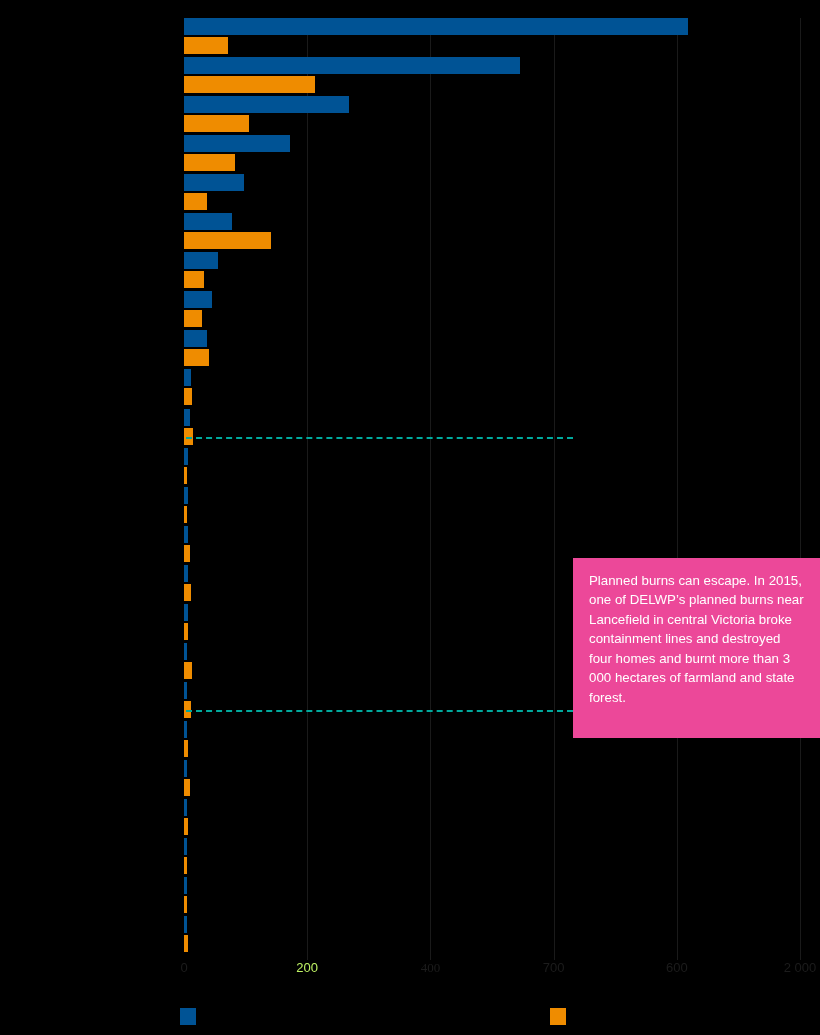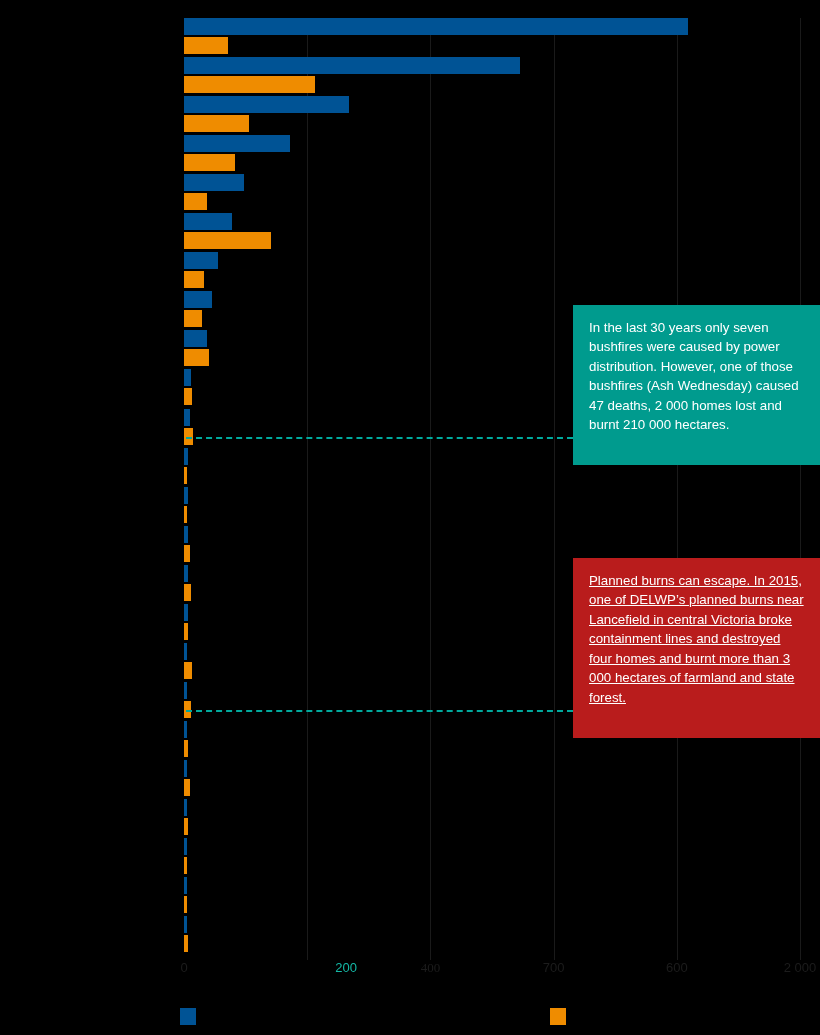--- a/index.html
+++ b/index.html
@@ -135,35 +135,34 @@
         <div class="bar orange" style="width: 3.08px; background: rgb(239, 140, 0);"></div>
       </div>
       <div class="bargroup" style="top: 898.15px; height: 36px;">
         <div class="bar blue" style="width: 2.5px; background: rgb(0, 83, 149);"></div>
         <div class="bar orange" style="width: 3.696px; background: rgb(239, 140, 0);"></div>
       </div>
     </div>
 
   <div class="axis" id="x-axis">
       <div class="tick" style="left: 184px; color: rgb(28, 28, 28);">0</div>
-      <div class="tick" style="left: 307.2px; color: #14b8a6; margin-left: 39px;">200</div>
+      <div class="tick" style="left: 307.2px; color: #bef264;">200</div>
       <div class="tick" style="left: 430.4px; color: rgb(28, 28, 28); font-family: Liberation Serif, serif;">400</div>
       <div class="tick" style="left: 553.6px; color: rgb(28, 28, 28);">700</div>
       <div class="tick" style="left: 676.8px; color: rgb(28, 28, 28);">600</div>
       <div class="tick" style="left: 800px; color: rgb(28, 28, 28);">2 000</div>
     </div>
 
   <div class="legend" id="legend">
       <div class="legend-item" style="left: 180px;">
         <span class="swatch" style="background: rgb(0, 83, 149);"></span>
         <span class="legend-label"></span>
       </div>
       <div class="legend-item" style="left: 550px;">
         <span class="swatch" style="background: rgb(239, 140, 0);"></span>
         <span class="legend-label"></span>
       </div>
     </div>
 
 <div class="leader" style="left: 186px; width: 387px; top: 436.5px; border-top-color: rgb(0, 169, 157);"></div>
-    <div class="callout" style="left: 573px; width: 247px; top: 305px; height: 160px; background: rgb(0, 155, 142);">In the last 30 years only seven bushfires were caused by power distribution. However, one of those bushfires (Ash Wednesday) caused 47 deaths, 2 000 homes lost and burnt 210 000 hectares.</div>
     <div class="leader" style="left: 186px; width: 387px; top: 709.85px; border-top-color: rgb(0, 169, 157);"></div>
-    <div class="callout" style="left: 573px; width: 247px; top: 558px; height: 180px; background: #b91c1c; text-decoration: underline;">Planned burns can escape. In 2015, one of DELWP’s planned burns near Lancefield in central Victoria broke containment lines and destroyed four homes and burnt more than 3 000 hectares of farmland and state forest.</div>
+    <div class="callout" style="left: 573px; width: 247px; top: 558px; height: 180px; background: #ec4899;">Planned burns can escape. In 2015, one of DELWP’s planned burns near Lancefield in central Victoria broke containment lines and destroyed four homes and burnt more than 3 000 hectares of farmland and state forest.</div>
   </div>
 
 </body></html>

